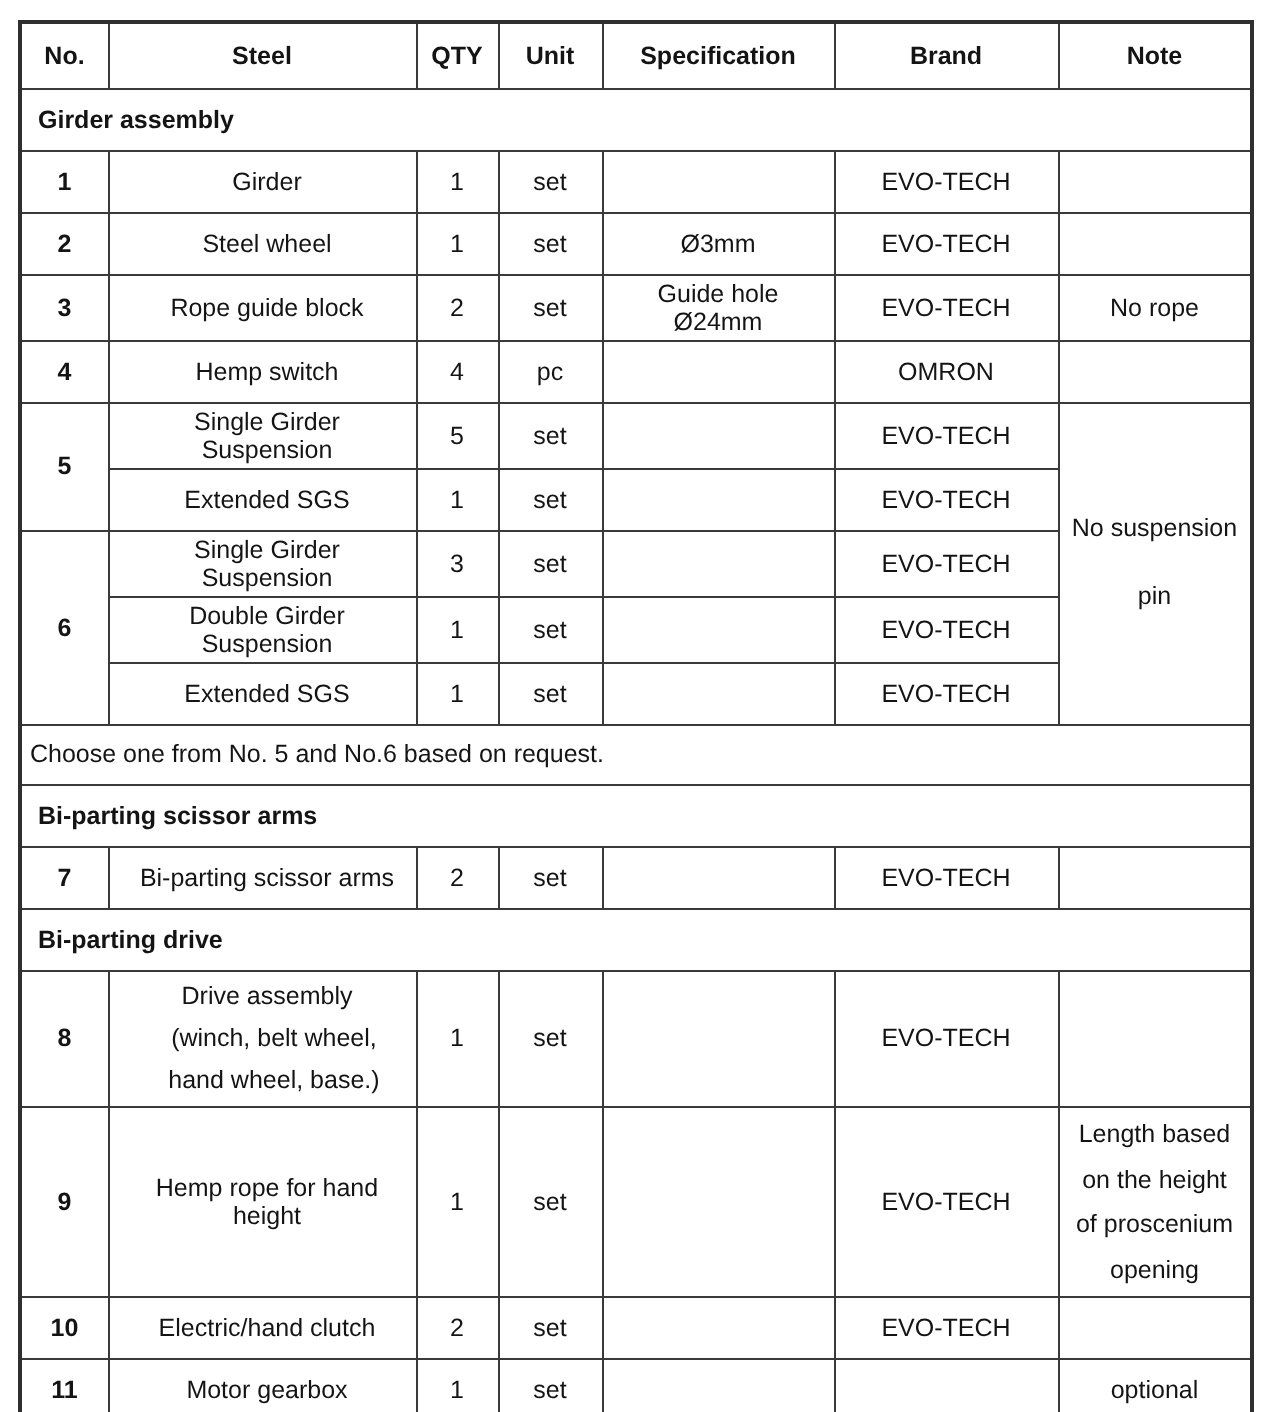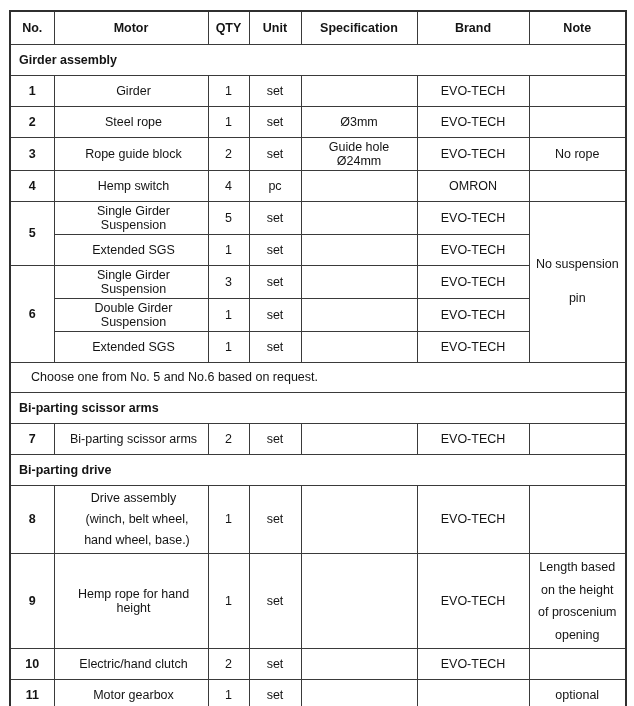--- a/index.html
+++ b/index.html
@@ -47,21 +47,21 @@
     white-space: pre-wrap;
     line-height: 1.7;
   }
   td.section-cell {
     text-align: left;
     font-weight: bold;
     padding-left: 8px;
   }
   td.plain-span-cell {
     text-align: left;
-    padding-left: 20px;
+    padding-left: 4px;
   }
   td.note-merged {
     line-height: 2.65;
     margin-left: 14px;
   }
   td.note-multiline {
     white-space: pre-line;
     line-height: 1.8;
   }
   tr.h-header { height: 33px; }
@@ -82,21 +82,21 @@
       <col style="width:41px">
       <col style="width:52px">
       <col style="width:116px">
       <col style="width:112px">
       <col style="width:97px">
     </colgroup>
 
     <tbody>
         <tr class="h-header">
       <th>No.</th>
-      <th>Motor</th>
+      <th>Steel</th>
       <th>QTY</th>
       <th>Unit</th>
       <th>Specification</th>
       <th>Brand</th>
       <th>Note</th>
     </tr>
 
     <tr class="h-section">
       <td colspan="7" class="section-cell">Girder assembly</td>
     </tr>
@@ -106,21 +106,21 @@
       <td class="item-cell">Girder</td>
       <td>1</td>
       <td>set</td>
       <td></td>
       <td>EVO-TECH</td>
       <td></td>
     </tr>
 
     <tr class="h-std">
       <td class="no-cell">2</td>
-      <td class="item-cell">Steel rope</td>
+      <td class="item-cell">Steel wheel</td>
       <td>1</td>
       <td>set</td>
       <td>Ø3mm</td>
       <td>EVO-TECH</td>
       <td></td>
     </tr>
 
     <tr class="h-std">
       <td class="no-cell">3</td>
       <td class="item-cell">Rope guide block</td>

